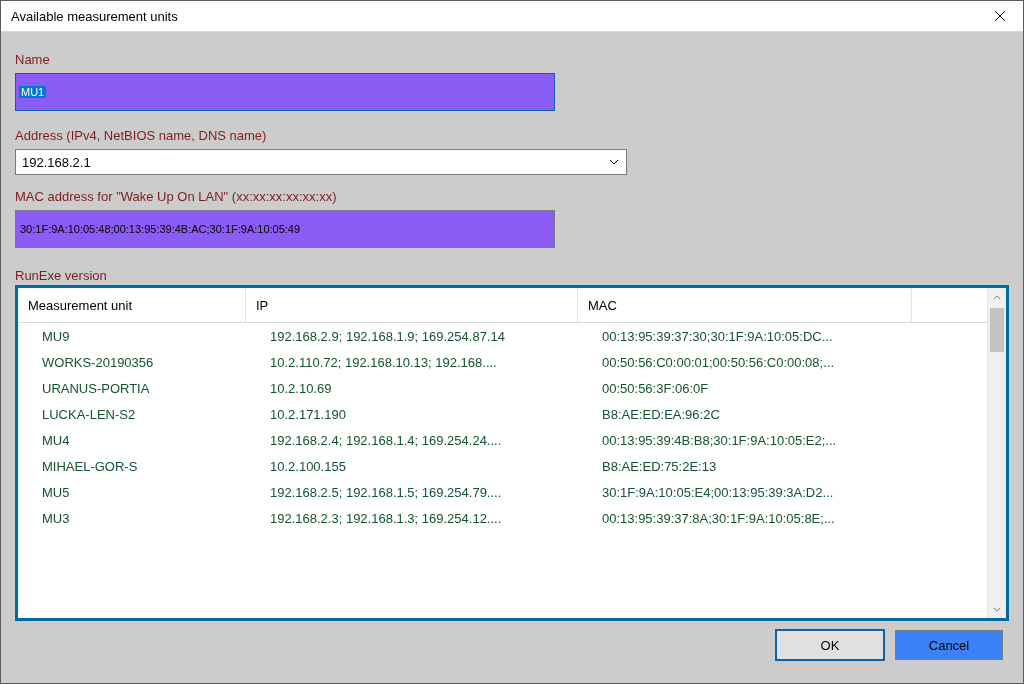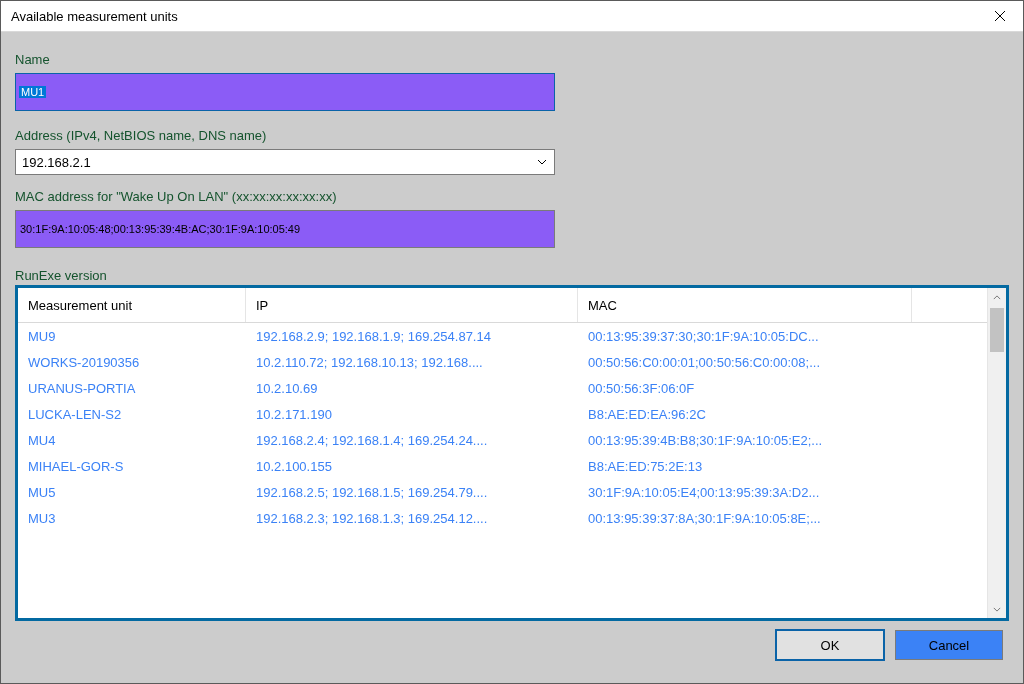--- a/index.html
+++ b/index.html
@@ -2,36 +2,36 @@
 <html><head>
 <meta charset="utf-8">
 <style>
   html,body{margin:0;padding:0;font-family:"Segoe UI",Tahoma,sans-serif;font-size:13px;color:#000;background:#fff}
   .window{width:1024px;height:684px;border:1px solid #5a5a5a;box-sizing:border-box;display:flex;flex-direction:column;background:#fff}
   .titlebar{height:30px;display:flex;align-items:center;justify-content:space-between;padding:0 0 0 10px;border-bottom:1px solid #d9d9d9;background:#fff}
   .titlebar-title{font-size:13px;color:#000}
   .titlebar-close{width:46px;height:30px;display:flex;align-items:center;justify-content:center;color:#000;cursor:default}
   .titlebar-close svg{width:12px;height:12px;stroke:#000;stroke-width:1}
   .content{flex:1;background:#cccccc;padding:14px;display:flex;flex-direction:column;box-sizing:border-box}
-  .field-label{margin:6px 0 6px 0;color:#14532d;font-size:13px}
+  .field-label{margin:6px 0 6px 0;color:#7f1d1d;font-size:13px}
   .text-input{width:540px;height:26px;border:1px solid #0a63a8;background:#8b5cf6;padding:18px 4px;font-size:11px;box-sizing:border-box;outline:none}
   .text-input.plain{border:1px solid #7a7a7a}
   .name-value{display:inline-block;background:#0078d7;color:#fff;padding:0 2px}
-  .combo{width:540px;height:26px;border:1px solid #7a7a7a;background:#fff;display:flex;align-items:center;box-sizing:border-box}
+  .combo{width:612px;height:26px;border:1px solid #7a7a7a;background:#fff;display:flex;align-items:center;box-sizing:border-box}
   .combo-value{flex:1;padding:0 6px;font-size:13px}
   .combo-arrow{width:24px;height:100%;display:flex;align-items:center;justify-content:center}
   .combo-arrow svg{width:10px;height:6px;stroke:#000;stroke-width:1;fill:none}
   .runexe-label{margin-top:20px;margin-bottom:2px}
   .listview-wrap{flex:1;display:flex;border:3px solid #0369a1;background:#fff;min-height:0}
   .listview{flex:1;overflow:hidden;display:flex;flex-direction:column}
   .lv-header{display:flex;height:34px;align-items:center;border-bottom:1px solid #d9d9d9;background:#fff}
   .lv-header .col{padding:0 10px;font-size:13px;color:#000;border-right:1px solid #e5e5e5;height:100%;display:flex;align-items:center;box-sizing:border-box}
   .lv-body{flex:1;overflow:hidden}
   .lv-row{display:flex;height:26px;align-items:center}
-  .lv-row .col{padding:0 10px;font-size:13px;color:#3b82f6;white-space:nowrap;overflow:hidden;text-overflow:ellipsis;box-sizing:border-box}
+  .lv-row .col{padding:0 24px;font-size:13px;color:#14532d;white-space:nowrap;overflow:hidden;text-overflow:ellipsis;box-sizing:border-box}
   .col.mu{width:228px}
   .col.ip{width:332px}
   .col.mac{width:334px}
   .col.blank{flex:1;border-right:none}
   .vscroll{width:18px;background:#f0f0f0;display:flex;flex-direction:column;align-items:center;border-left:1px solid #e5e5e5}
   .vscroll .arrow{height:18px;width:100%;display:flex;align-items:center;justify-content:center}
   .vscroll .arrow svg{width:8px;height:5px;stroke:#5a5a5a;stroke-width:1;fill:none}
   .vscroll .track{flex:1;width:100%;position:relative}
   .vscroll .thumb{position:absolute;top:2px;left:2px;right:2px;height:44px;background:#c2c2c2}
   .button-row{height:48px;display:flex;align-items:center;justify-content:flex-end;gap:10px;padding:0 6px}

